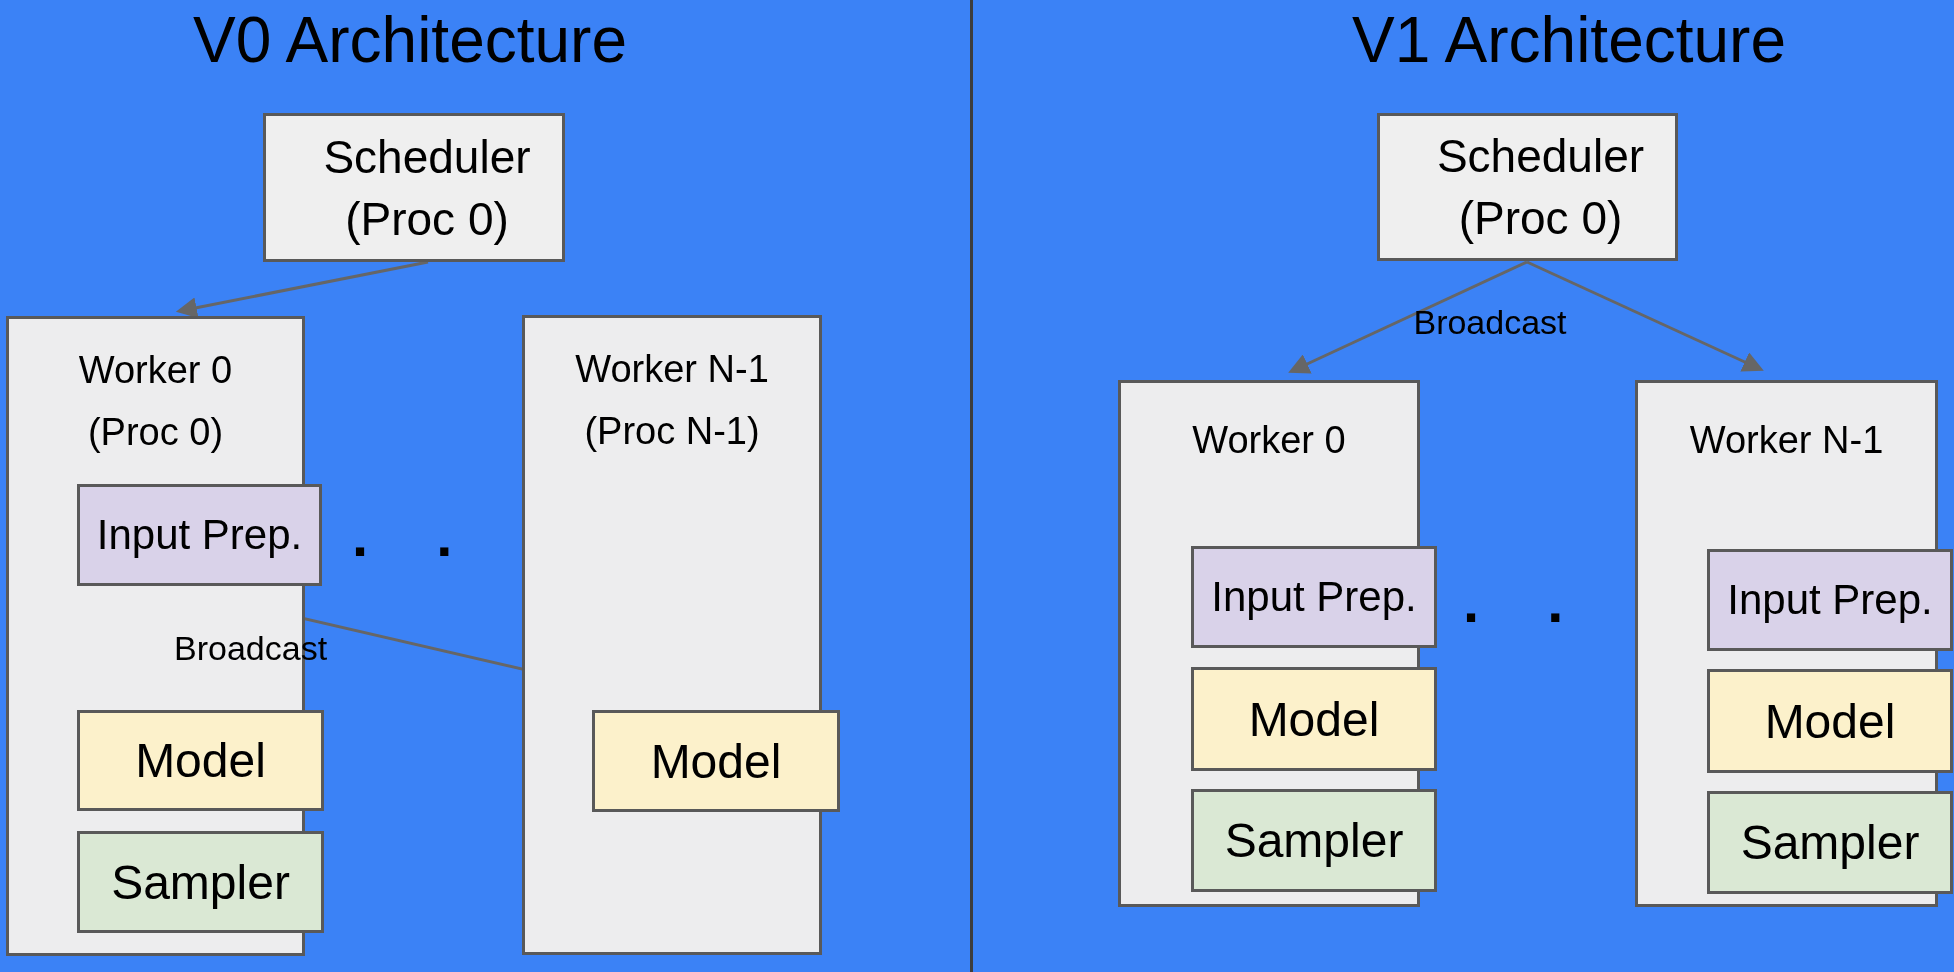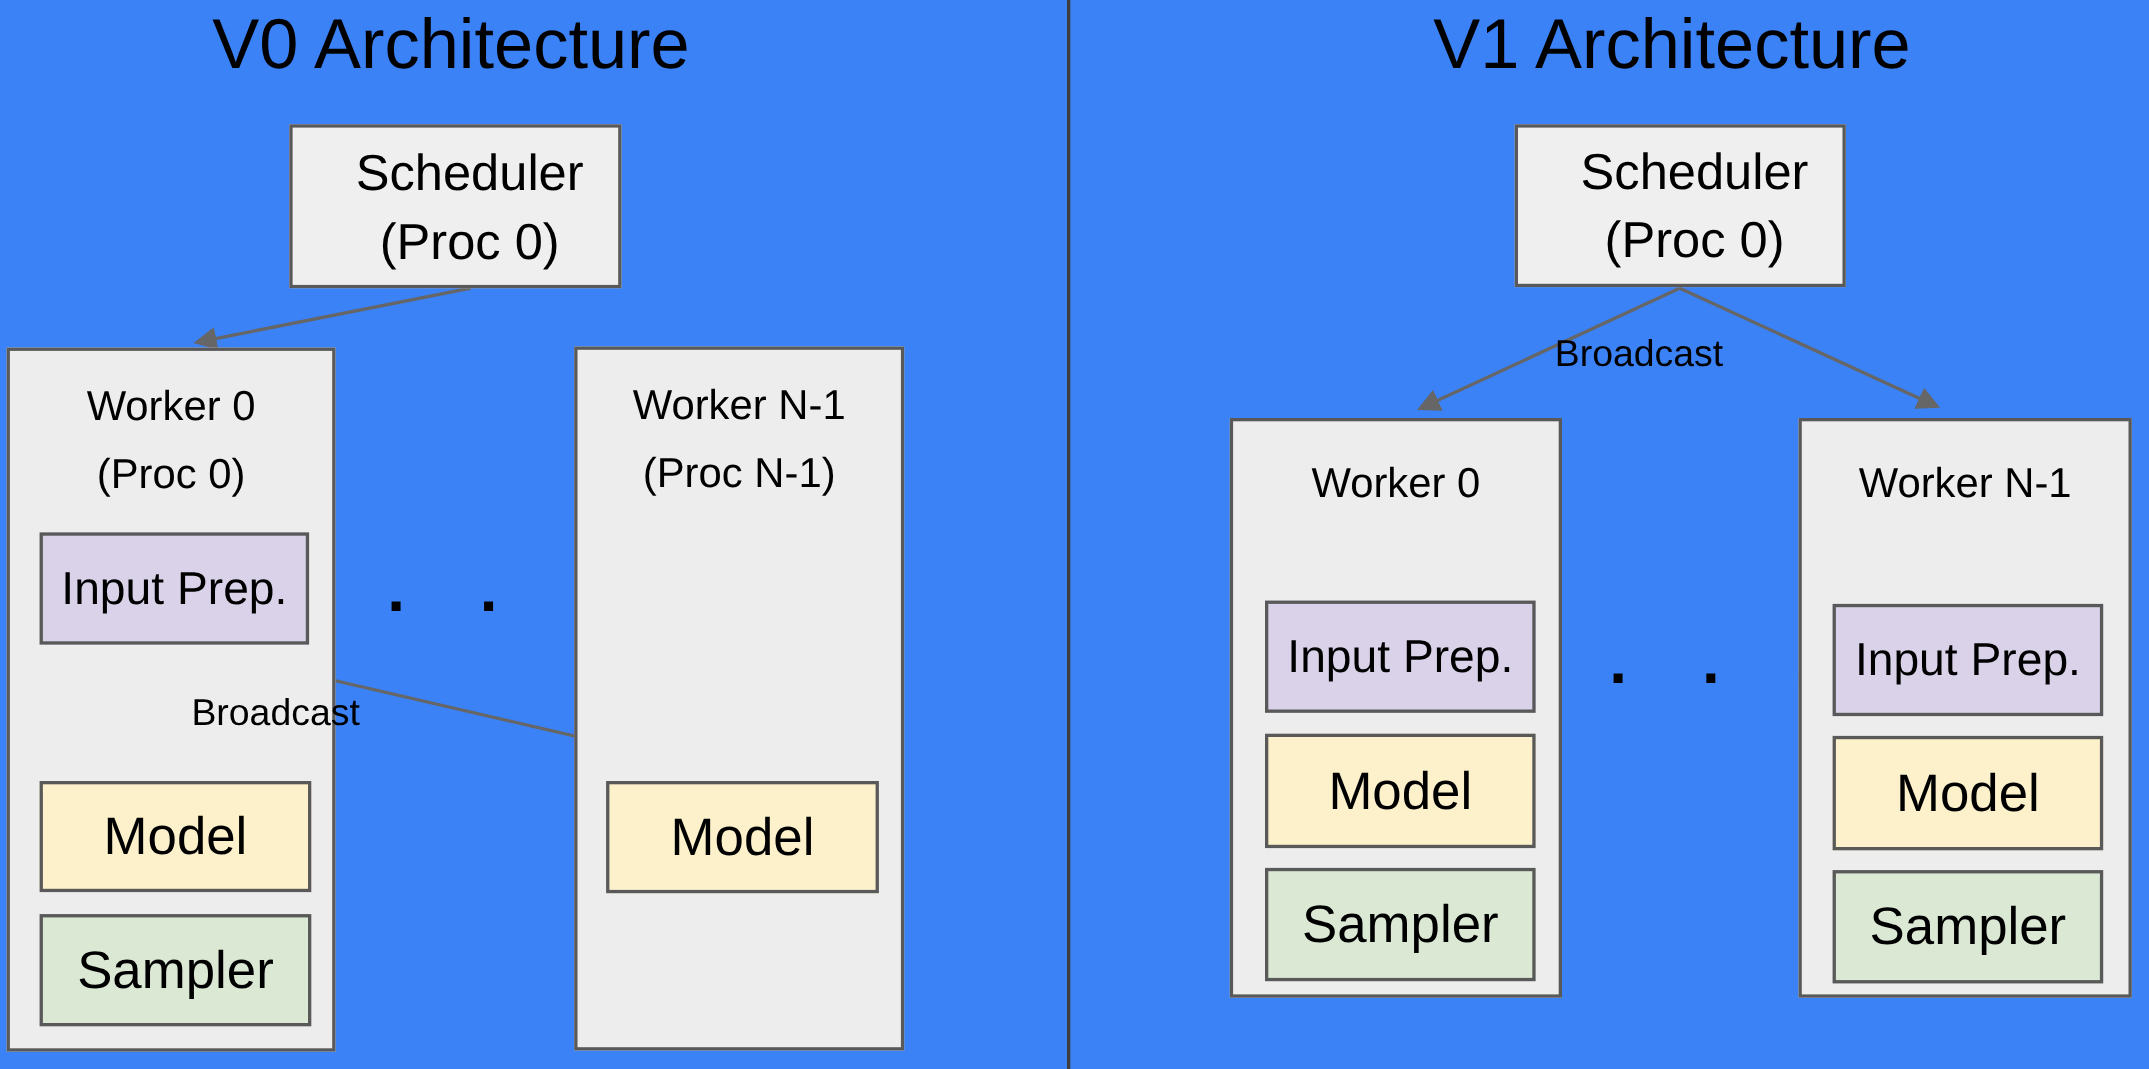--- a/index.html
+++ b/index.html
@@ -34,21 +34,21 @@
   }
   .worker{
     background:var(--container-fill);
   }
   .worker-label{
     position:absolute;left:0;width:100%;text-align:center;
     font-size:38px;line-height:62px;
   }
   .inner{
     position:absolute;box-sizing:border-box;border:3px solid var(--border);
-    display:flex;align-items:center;justify-content:center;text-align:center;
+    display:flex;align-items:center;justify-content:center;text-align:center;margin-left:41px;
   }
   .inner.input-prep{background:var(--input-prep-fill);font-size:42px;}
   .inner.model{background:var(--model-fill);font-size:48px;}
   .inner.sampler{background:var(--sampler-fill);font-size:48px;}
   .broadcast{
     position:absolute;font-size:34px;line-height:44px;color:var(--text);
     white-space:nowrap;
   }
   .dots{
     position:absolute;font-size:58px;font-weight:700;letter-spacing:26px;
@@ -109,21 +109,21 @@
   <div class="box worker" style="left:522px;top:315px;width:300px;height:640px;">
     <div class="worker-label" style="top:20px;">
       <div>Worker N-1</div>
       <div>(Proc N-1)</div>
     </div>
     <div class="inner model" style="left:26px;top:392px;width:248px;height:102px;">
       <span>Model</span>
     </div>
   </div>
 
-  <div class="title" style="left:1210px;">V1 Architecture</div>
+  <div class="title" style="left:1166px;text-align:right;">V1 Architecture</div>
 
   <div class="box scheduler" style="left:1377px;top:113px;width:301px;height:148px;">
     <span>Scheduler</span>
     <span>(Proc 0)</span>
   </div>
 
   <div class="broadcast" style="left:1350px;top:300px;width:280px;text-align:center;">Broadcast</div>
 
   <div class="box worker" style="left:1118px;top:380px;width:302px;height:527px;">
     <div class="worker-label" style="top:26px;">

